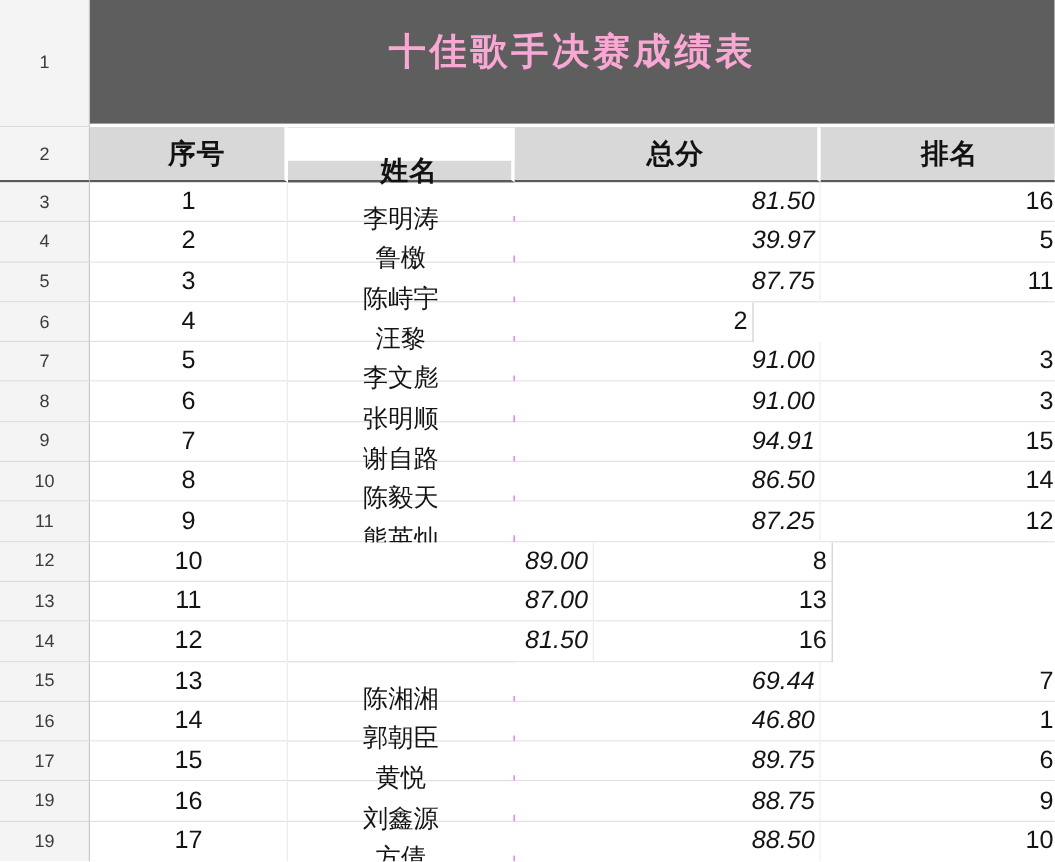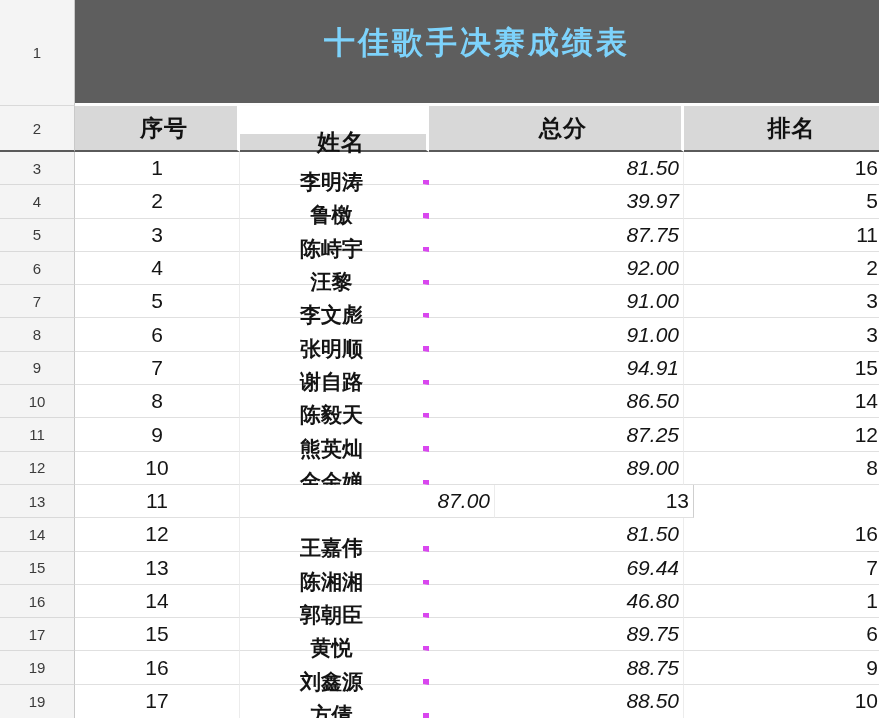--- a/index.html
+++ b/index.html
@@ -32,21 +32,21 @@
   .band-title { display: flex; height: 106px; }
   .title-cell {
     flex: 1;
     background: #5e5e5e;
     border-bottom: 3px solid #fdfdfd;
     display: flex;
     align-items: center;
     justify-content: center;
   }
   .title-text {
-    color: #7dd3fc;
+    color: #f9a8d4;
     font-size: 31px;
     font-weight: bold;
     letter-spacing: 3px;
     position: relative;
     top: -9px;
   }
 
   
   .band-header { display: flex; height: 46px; }
   .band-header .gutter-cell { border-bottom: 2px solid #5a5a5a; }
@@ -82,21 +82,21 @@
     background: #ffffff;
     border-bottom: 1px solid #e0e0e0;
     display: flex;
     align-items: center;
     font-size: 21px;
     color: #141414;
   }
   .row:last-child .cell,
   .row:last-child .gutter-cell { border-bottom: none; }
   .c-seq   { justify-content: center; border-right: 1px solid #ececec; }
-  .c-name  { justify-content: center; border-right: 6px solid #d946ef; font-weight: bold; }
+  .c-name  { justify-content: center; border-right: 1px solid #d946ef; }
   .c-score { justify-content: flex-end; padding-right: 4px; border-right: 1px solid #ececec; font-style: italic; }
   .c-rank  { justify-content: flex-end; padding-right: 4px; border-right: 1px solid #cfcfcf; }
 </style>
 </head>
 <body>
 
 <div id="sheet">
 
   <div class="band-title">
     <div class="gutter-cell">1</div>
@@ -132,21 +132,20 @@
     <div class="gutter-cell">5</div>
     <div class="cell c-seq w-seq">3</div>
     <div class="cell c-name w-name">陈峙宇</div>
     <div class="cell c-score w-score">87.75</div>
     <div class="cell c-rank w-rank">11</div>
   </div>
       <div class="row">
     <div class="gutter-cell">6</div>
     <div class="cell c-seq w-seq">4</div>
     <div class="cell c-name w-name">汪黎</div>
-    <div class="cell c-score w-score">92.00</div>
     <div class="cell c-rank w-rank">2</div>
   </div>
       <div class="row">
     <div class="gutter-cell">7</div>
     <div class="cell c-seq w-seq">5</div>
     <div class="cell c-name w-name">李文彪</div>
     <div class="cell c-score w-score">91.00</div>
     <div class="cell c-rank w-rank">3</div>
   </div>
       <div class="row">
@@ -173,34 +172,32 @@
       <div class="row">
     <div class="gutter-cell">11</div>
     <div class="cell c-seq w-seq">9</div>
     <div class="cell c-name w-name">熊英灿</div>
     <div class="cell c-score w-score">87.25</div>
     <div class="cell c-rank w-rank">12</div>
   </div>
       <div class="row">
     <div class="gutter-cell">12</div>
     <div class="cell c-seq w-seq">10</div>
-    <div class="cell c-name w-name">金余婵</div>
     <div class="cell c-score w-score">89.00</div>
     <div class="cell c-rank w-rank">8</div>
   </div>
       <div class="row">
     <div class="gutter-cell">13</div>
     <div class="cell c-seq w-seq">11</div>
     <div class="cell c-score w-score">87.00</div>
     <div class="cell c-rank w-rank">13</div>
   </div>
       <div class="row">
     <div class="gutter-cell">14</div>
     <div class="cell c-seq w-seq">12</div>
-    <div class="cell c-name w-name">王嘉伟</div>
     <div class="cell c-score w-score">81.50</div>
     <div class="cell c-rank w-rank">16</div>
   </div>
       <div class="row">
     <div class="gutter-cell">15</div>
     <div class="cell c-seq w-seq">13</div>
     <div class="cell c-name w-name">陈湘湘</div>
     <div class="cell c-score w-score">69.44</div>
     <div class="cell c-rank w-rank">7</div>
   </div>

